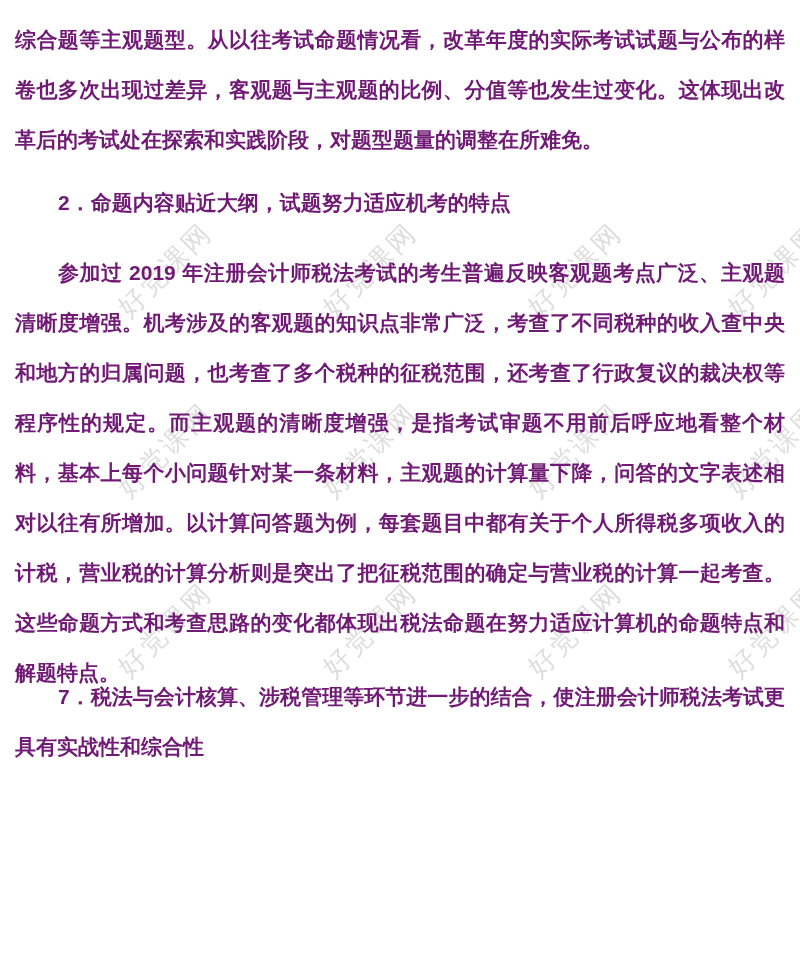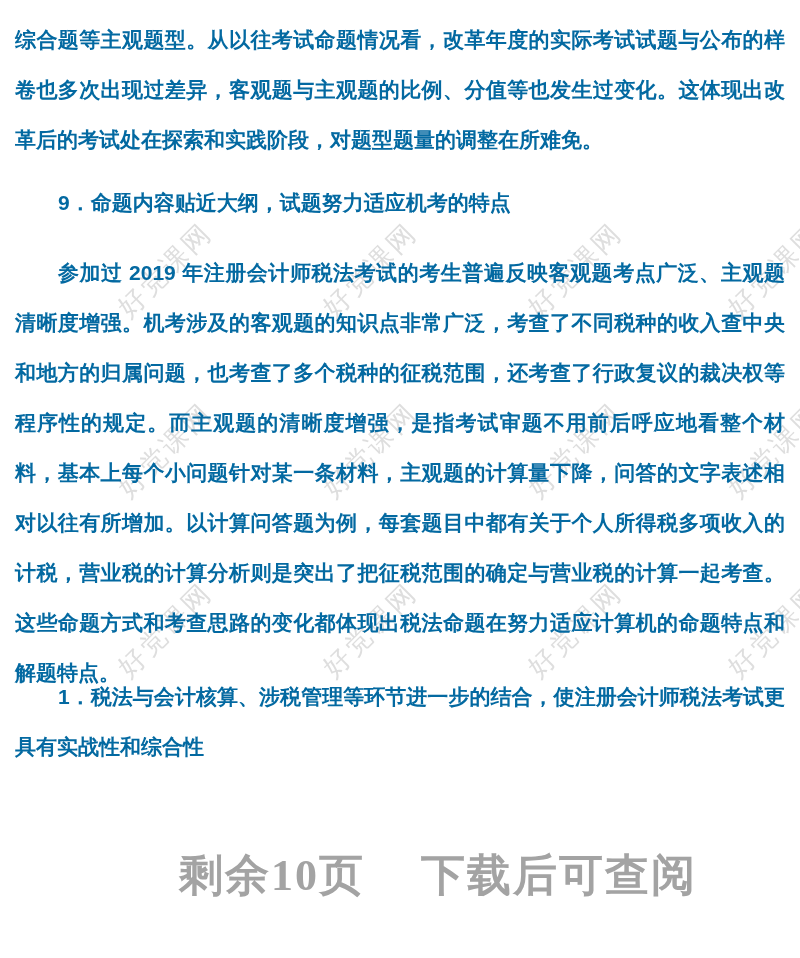--- a/index.html
+++ b/index.html
@@ -37,21 +37,21 @@
     inset: 0;
     z-index: 1;
   }
   .para {
     position: absolute;
     left: 15px;
     width: 770px;
     margin: 0;
     font-size: 21px;
     line-height: 50px;
-    color: #0369a1;
+    color: #701a75;
     text-align: justify;
     font-weight: 600;
   }
   .para.heading {
     font-weight: 700;
   }
   .para.indent {
     text-indent: 43px;
   }
   .p1 { top: 15px;  }
@@ -98,26 +98,21 @@
       <span class="watermark" style="left: 775px; top: 450px; color: rgba(145, 145, 145, 0.3);">好党课网</span>
       <span class="watermark" style="left: 165px; top: 630px; color: rgba(145, 145, 145, 0.3);">好党课网</span>
       <span class="watermark" style="left: 370px; top: 630px; color: rgba(145, 145, 145, 0.3);">好党课网</span>
       <span class="watermark" style="left: 575px; top: 630px; color: rgba(145, 145, 145, 0.3);">好党课网</span>
       <span class="watermark" style="left: 775px; top: 630px; color: rgba(145, 145, 145, 0.3);">好党课网</span>
     </div>
 
   <div class="doc-layer">
     <p class="para p1">综合题等主观题型。从以往考试命题情况看，改革年度的实际考试试题与公布的样卷也多次出现过差异，客观题与主观题的比例、分值等也发生过变化。这体现出改革后的考试处在探索和实践阶段，对题型题量的调整在所难免。</p>
 
-    <p class="para heading indent h2">9．命题内容贴近大纲，试题努力适应机考的特点</p>
+    <p class="para heading indent h2">2．命题内容贴近大纲，试题努力适应机考的特点</p>
 
     <p class="para indent p2">参加过 2019 年注册会计师税法考试的考生普遍反映客观题考点广泛、主观题清晰度增强。机考涉及的客观题的知识点非常广泛，考查了不同税种的收入查中央和地方的归属问题，也考查了多个税种的征税范围，还考查了行政复议的裁决权等程序性的规定。而主观题的清晰度增强，是指考试审题不用前后呼应地看整个材料，基本上每个小问题针对某一条材料，主观题的计算量下降，问答的文字表述相对以往有所增加。以计算问答题为例，每套题目中都有关于个人所得税多项收入的计税，营业税的计算分析则是突出了把征税范围的确定与营业税的计算一起考查。这些命题方式和考查思路的变化都体现出税法命题在努力适应计算机的命题特点和解题特点。</p>
 
-    <p class="para heading indent h3">1．税法与会计核算、涉税管理等环节进一步的结合，使注册会计师税法考试更具有实战性和综合性</p>
+    <p class="para heading indent h3">7．税法与会计核算、涉税管理等环节进一步的结合，使注册会计师税法考试更具有实战性和综合性</p>
   </div>
 
-  <div class="footer-notice">
-    <span class="inner">
-      <span class="remaining">剩余10页</span><span>下载后可查阅</span>
-    </span>
-  </div>
 
 </div>
 
 </body></html>

